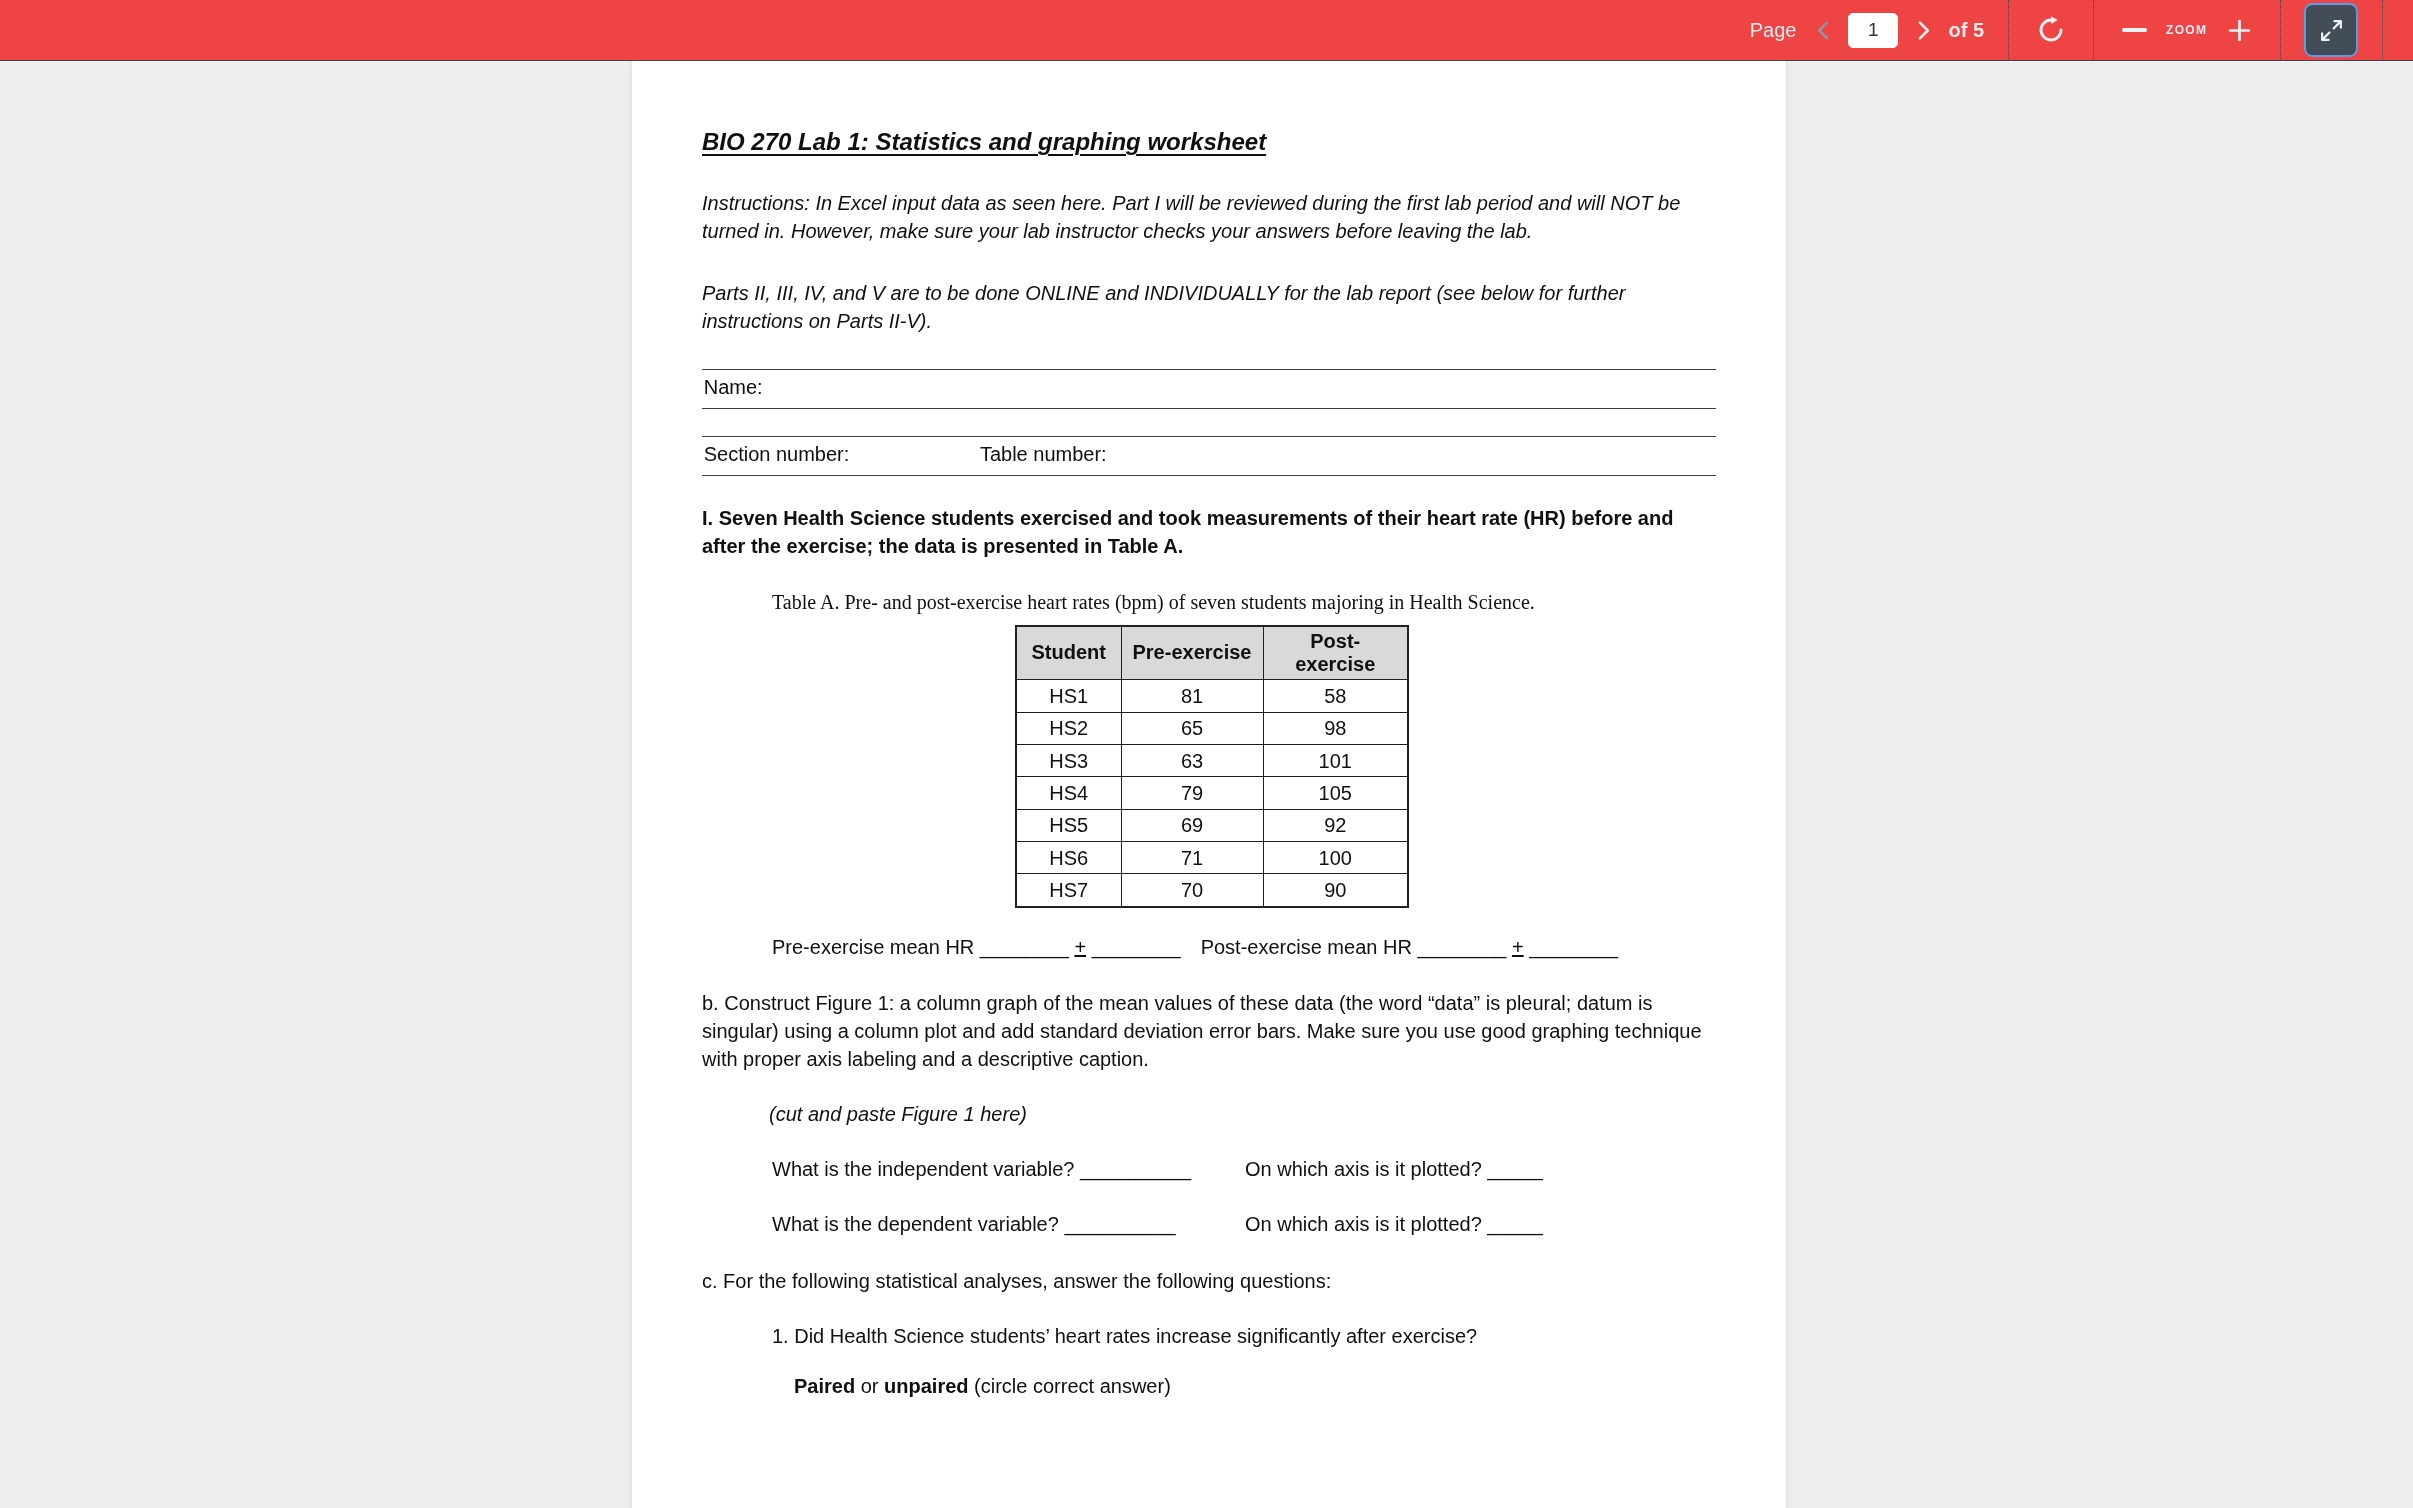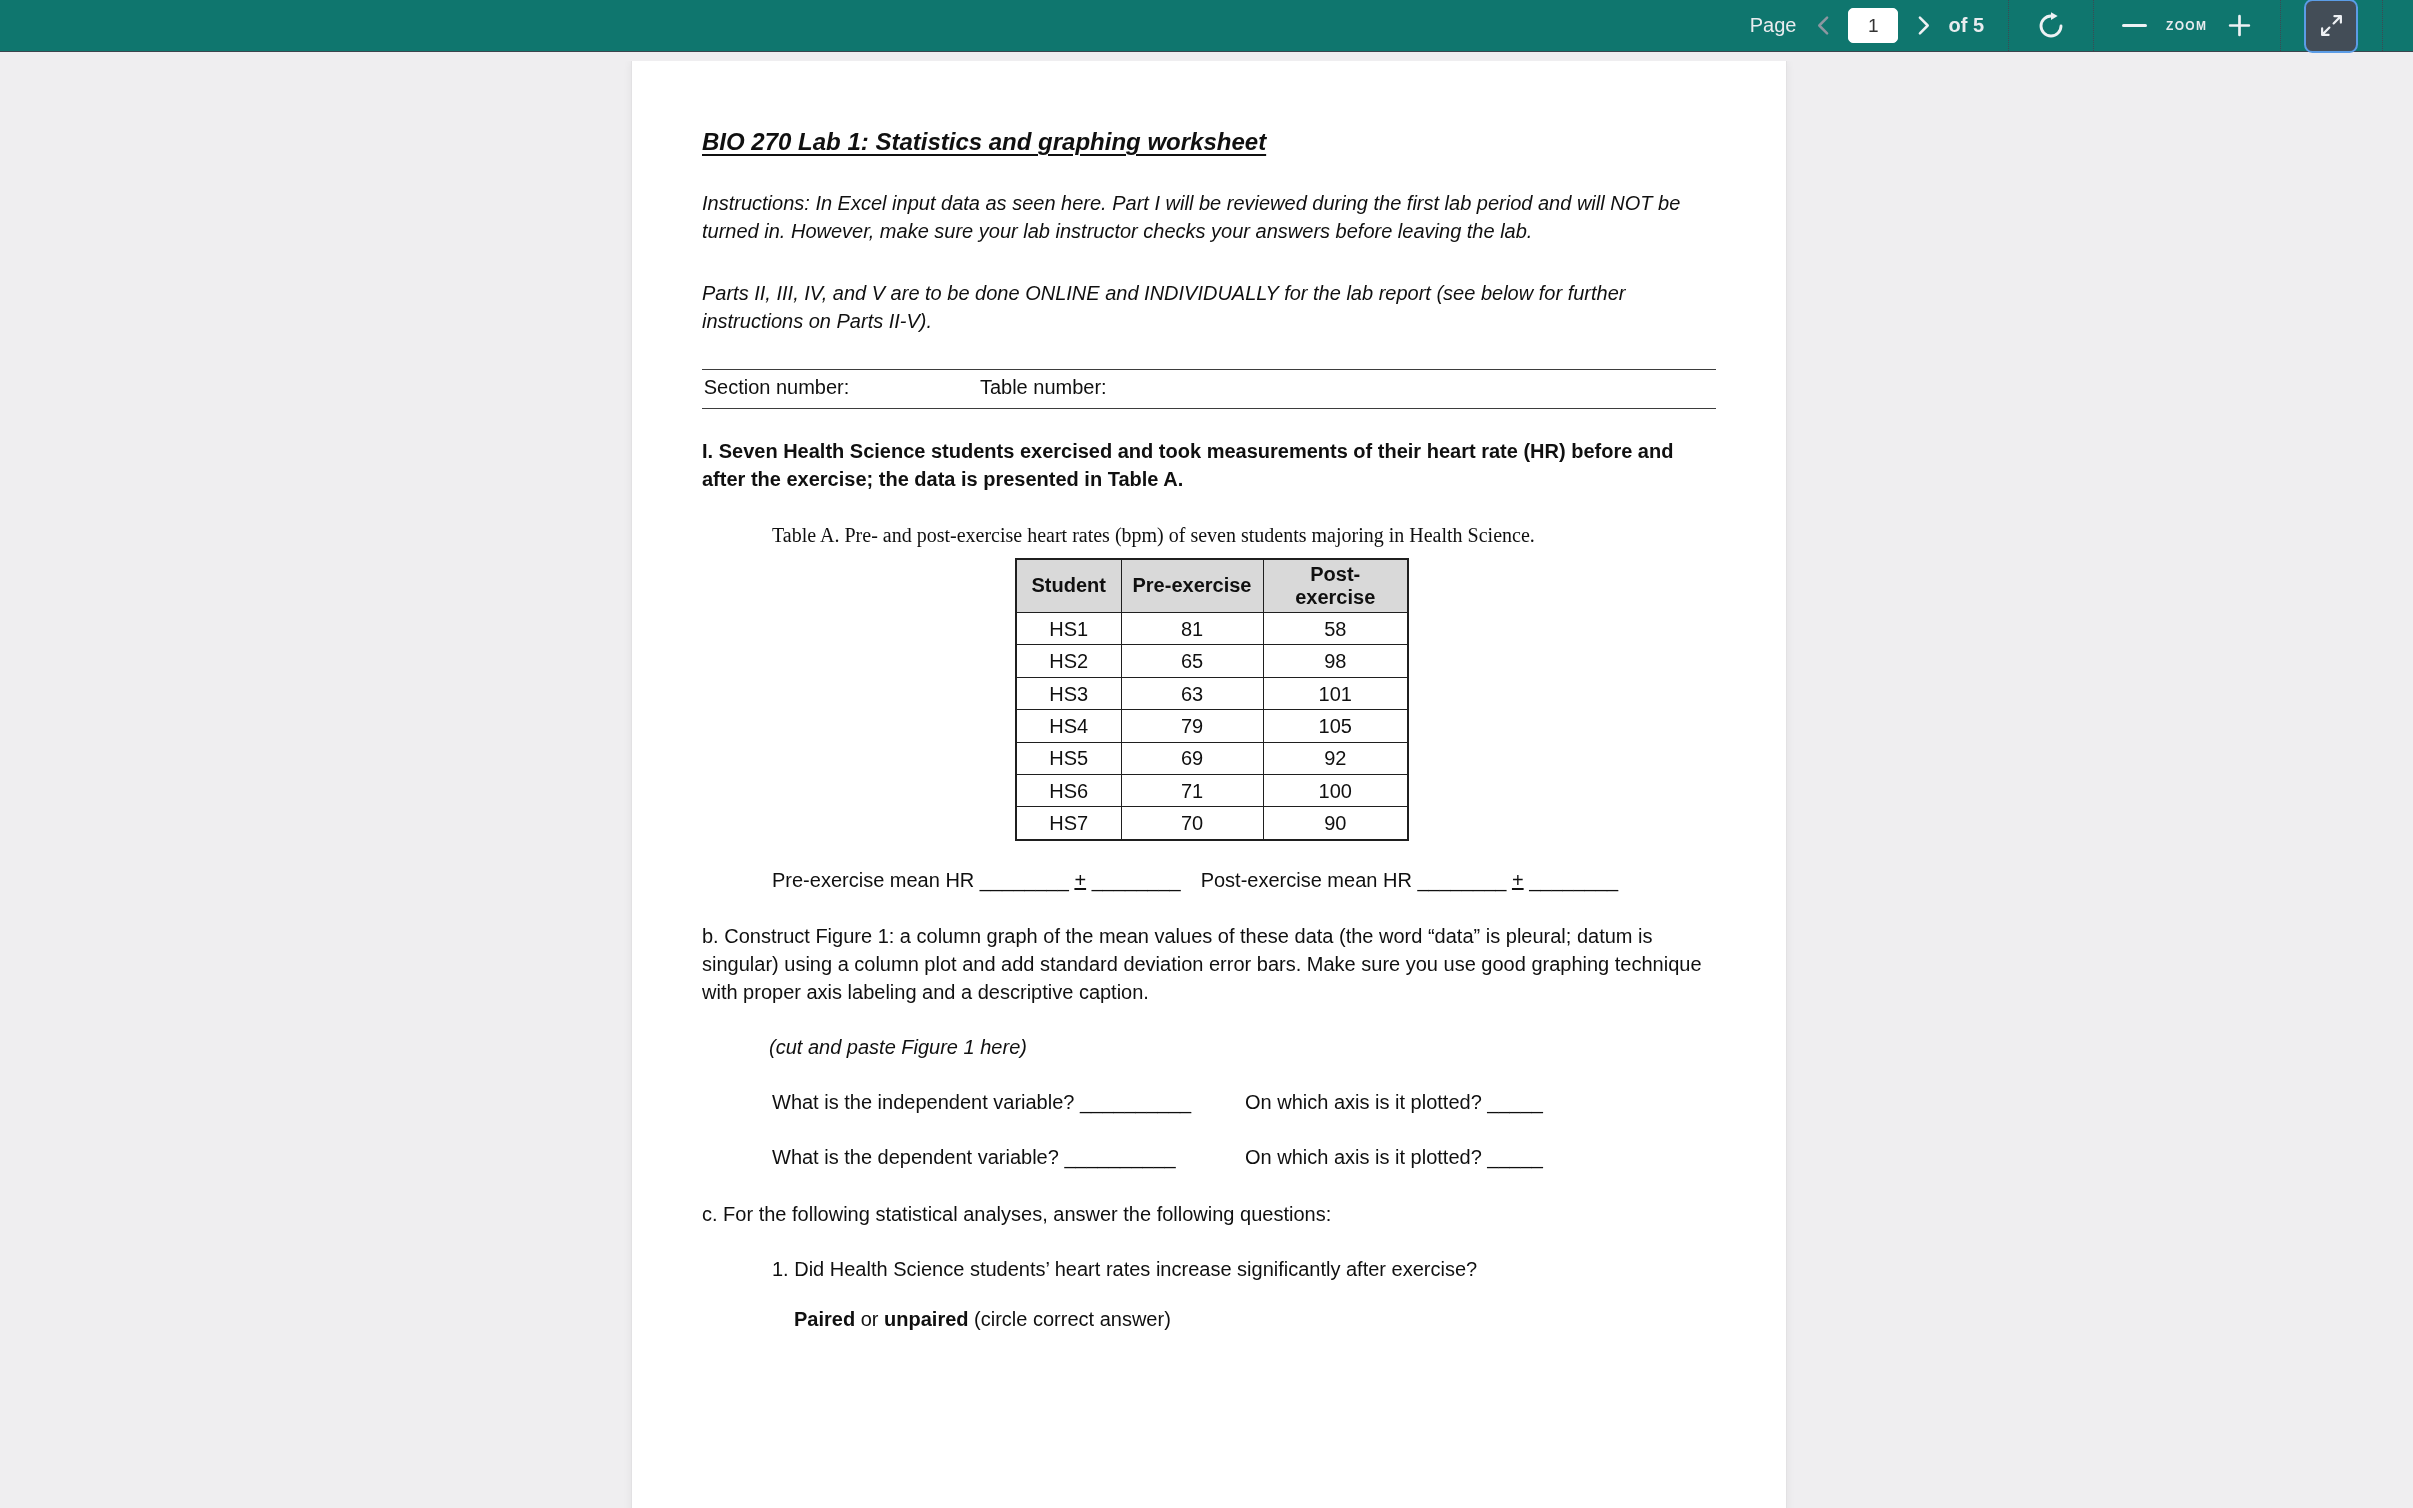--- a/index.html
+++ b/index.html
@@ -1,21 +1,21 @@
 <!DOCTYPE html>
 <html style="font-size:13.4px"><head>
 <meta charset="utf-8">
 <style>
   * { margin:0; padding:0; box-sizing:border-box; }
   html,body { width:2413px; height:1508px; overflow:hidden; background:#efeef0;
               font-family:"Liberation Sans", sans-serif; }
 
   
-  .toolbar { position:absolute; top:0; left:0; right:0; height:52px;
-             background:#0f766e; border-bottom:0.8px solid #3c454e;
+  .toolbar { position:absolute; top:0; left:0; right:0; height:61px;
+             background:#ef4444; border-bottom:0.8px solid #3c454e;
              display:flex; align-items:center; justify-content:flex-end; z-index:10; }
   .toolbar-controls { display:flex; align-items:center; height:100%; padding-right:6.7px; }
   .tb-label { font-size:20px; color:#e9ecef; }
   .page-word { margin-right:13.4px; }
   .of-label { margin-left:11.7px; font-weight:700; }
   .zoom-word { margin:0 15px; font-size:12px; font-weight:700; letter-spacing:1.3px; }
   .tb-btn { background:none; border:none; padding:0; color:#eef1f4; cursor:default;
             display:flex; align-items:center; justify-content:center; }
   .chev { width:28.5px; height:28.5px; }
   .chev.disabled { color:#8d97a1; }
@@ -129,20 +129,23 @@
 </header>
 
 <main class="viewer">
   <div class="page">
 
     <h1 class="doc-title">BIO 270 Lab 1:  Statistics and graphing worksheet</h1>
 
     <p class="intro">Instructions: In Excel input data as seen here.  Part I will be reviewed during the first lab period and will NOT be turned in.  However, make sure your lab instructor checks your answers before leaving the lab.</p>
     <p class="intro">Parts II, III, IV, and V are to be done ONLINE and INDIVIDUALLY for the lab report (see below for further instructions on Parts II-V).</p>
 
+    <div class="form-rule name-field">
+      <span>Name:</span>
+    </div>
 
     <div class="form-rule section-field">
       <span class="section-label">Section number:</span>
       <span>Table number:</span>
     </div>
 
     <p class="para part1">I.  Seven Health Science students exercised and took measurements of their heart rate (HR) before and after the exercise; the data is presented in Table A.</p>
 
     <p class="caption">Table A.  Pre- and post-exercise heart rates (bpm) of seven students majoring in Health Science.</p>
 

